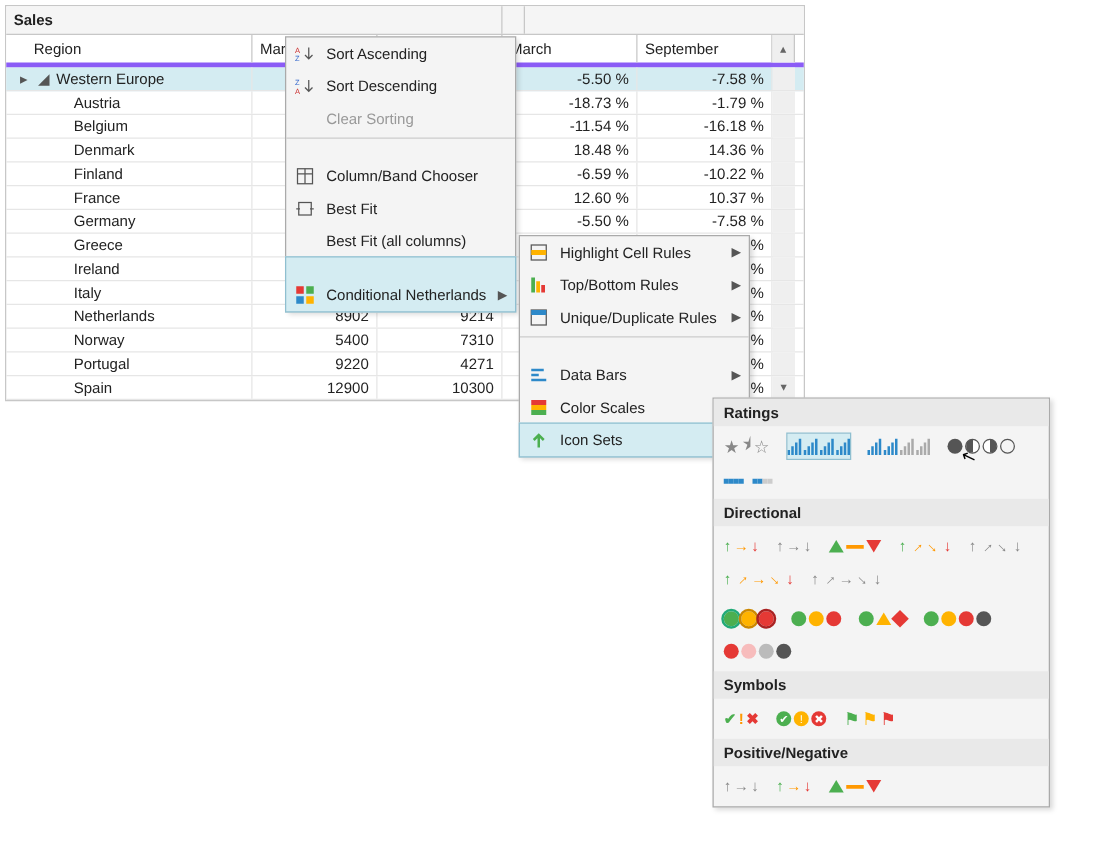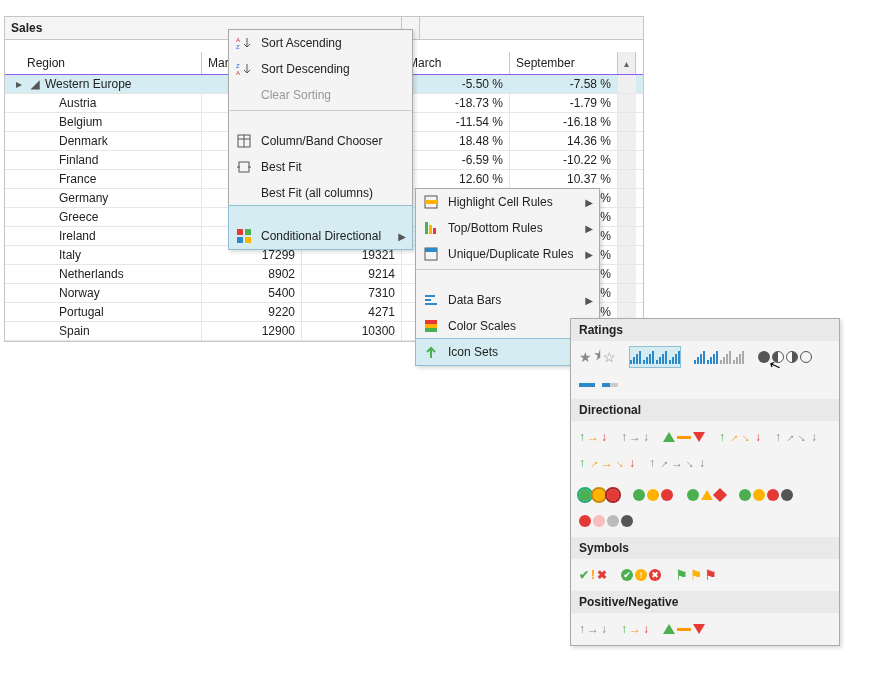--- a/index.html
+++ b/index.html
@@ -1,26 +1,26 @@
 <!DOCTYPE html>
 <html><head>
 <meta charset="utf-8">
 <style>
 * { box-sizing: border-box; margin: 0; padding: 0; }
 body { font-family: "Segoe UI", Tahoma, sans-serif; font-size: 12px; background: #fff; color: #222; width: 877px; height: 685px; position: relative; overflow: hidden; }
 
-.grid-wrap { position: absolute; left: 4px; top: 16px; width: 640px; border: 1px solid #c7c7c7; }
+.grid-wrap { position: absolute; left: 4px; top: 4px; width: 640px; border: 1px solid #c7c7c7; }
 
 .band-row { display: flex; border-bottom: 1px solid #c7c7c7; background: #f5f5f5; }
 .band-cell { padding: 4px 6px; font-weight: bold; border-right: 1px solid #c7c7c7; }
 .band-sales { width: 397px; }
 .band-change { width: 216px; }
 .band-scroll { width: 18px; }
 
-.header-row { display: flex; border-bottom: 1px solid #8b5cf6; background: #fff; margin-top: 12px; }
+.header-row { display: flex; border-bottom: 4px solid #8b5cf6; background: #fff; }
 .header-cell { padding: 4px 6px; border-right: 1px solid #c7c7c7; }
 .col-region { width: 197px; padding-left: 22px; }
 .col-march1 { width: 100px; }
 .col-sept1 { width: 100px; }
 .col-march2 { width: 108px; }
 .col-sept2 { width: 108px; }
 .col-scroll { width: 18px; background: #efefef; }
 
 .data-row { display: flex; border-bottom: 1px solid #e6e6e6; }
 .data-row.highlight { background: #d4ecf2; }
@@ -265,21 +265,21 @@
   </div>
   <div class="menu-row sep hl">
     <span class="menu-icon">
         <svg class="ic16" viewBox="0 0 16 16">
           <rect x="1" y="1" width="6" height="6" fill="#e53935"></rect>
           <rect x="9" y="1" width="6" height="6" fill="#4caf50"></rect>
           <rect x="1" y="9" width="6" height="6" fill="#2d89c9"></rect>
           <rect x="9" y="9" width="6" height="6" fill="#ffb300"></rect>
         </svg>
       </span>
-    <span class="menu-label">Conditional Directional</span>
+    <span class="menu-label">Conditional Netherlands</span>
     <span class="menu-arrow">▶</span>
   </div>
 </div>
 
 <div class="menu menu2">
   <div class="menu-row">
     <span class="menu-icon">
         <svg class="ic16" viewBox="0 0 16 16">
           <rect x="2" y="2" width="12" height="12" fill="none" stroke="#555"></rect>
           <rect x="2" y="6" width="12" height="4" fill="#ffb300"></rect>

